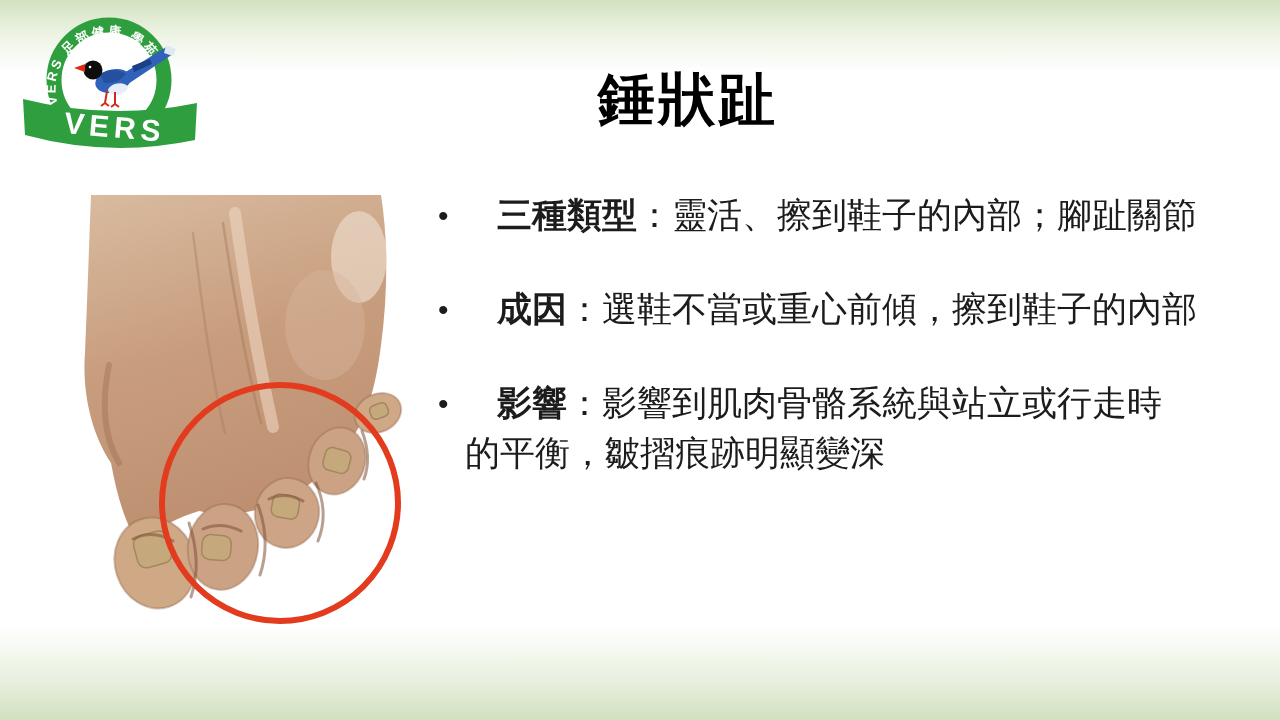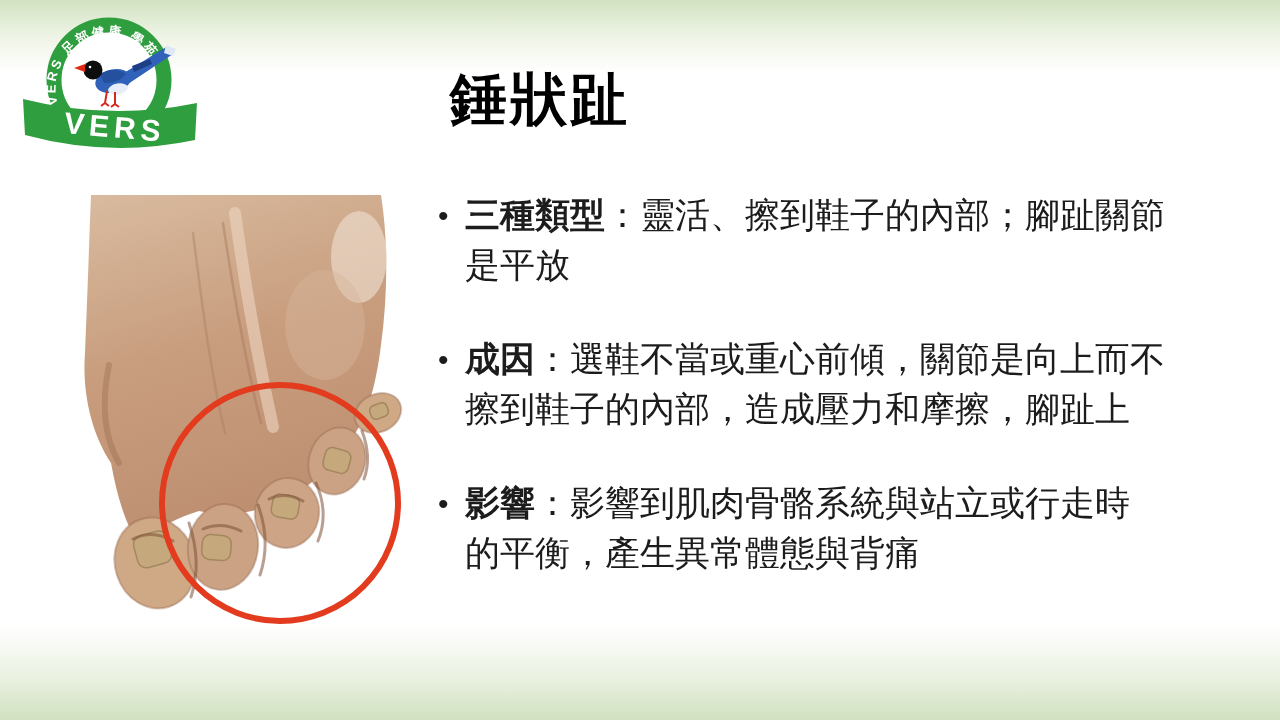--- a/index.html
+++ b/index.html
@@ -4,32 +4,32 @@
 <style>
   html,body { margin:0; padding:0; background:#888; }
   .slide {
     position:relative; width:1280px; height:720px; overflow:hidden;
     font-family:"Liberation Sans","DejaVu Sans",sans-serif;
     background:linear-gradient(180deg,#d2e2c1 0%,#eef4e5 5%,#ffffff 10%,#ffffff 87%,#eaf1e1 94%,#d1e1c0 100%);
   }
   .logo { position:absolute; left:22px; top:4px; width:176px; height:164px; }
   .title {
     position:absolute; left:450px; top:62px; width:476px;
-    font-size:57px; font-weight:bold; color:#000;
+    text-align:center; font-size:57px; font-weight:bold; color:#000;
     letter-spacing:3px; white-space:nowrap;
   }
   .photo { position:absolute; left:75px; top:195px; width:345px; height:452px; }
   .bullets {
     position:absolute; left:438px; top:190px; width:815px;
     color:#1c1c1c; font-size:35px; line-height:50px;
   }
   .bullet { position:relative; margin-bottom:44px; }
   .bline { padding-left:27px; }
   .marker { position:absolute; left:0; top:1px; font-size:30px; }
-  .blabel { font-weight:bold; }
+  .blabel { font-weight:bold;margin-left:32px; }
 </style>
 </head>
 <body>
 
 <div class="slide">
 
   <svg class="logo" viewBox="0 0 176 164">
     <defs>
       <path id="arc" d="M 39 108 A 53 53 0 1 1 135 106" fill="none"></path>
     </defs>
@@ -116,31 +116,29 @@
 
     <circle cx="205" cy="308" r="118" fill="none" stroke="#e23b1e" stroke-width="6"></circle>
   </svg>
 
   <div class="bullets">
 
     <div class="bullet">
       <div class="bline">
         <span class="marker">•</span><span class="blabel">三種類型</span><span>：靈活、擦到鞋子的內部；腳趾關節</span>
       </div>
-      <div class="bline">是平放</div>
     </div>
 
     <div class="bullet">
       <div class="bline">
-        <span class="marker">•</span><span class="blabel">成因</span><span>：選鞋不當或重心前傾，關節是向上而不</span>
+        <span class="marker">•</span><span class="blabel">成因</span><span>：選鞋不當或重心前傾，擦到鞋子的內部</span>
       </div>
-      <div class="bline">擦到鞋子的內部，造成壓力和摩擦，腳趾上</div>
     </div>
 
     <div class="bullet">
       <div class="bline">
         <span class="marker">•</span><span class="blabel">影響</span><span>：影響到肌肉骨骼系統與站立或行走時</span>
       </div>
-      <div class="bline">的平衡，產生異常體態與背痛</div>
+      <div class="bline">的平衡，皺摺痕跡明顯變深</div>
     </div>
 
   </div>
 </div>
 
 </body></html>

